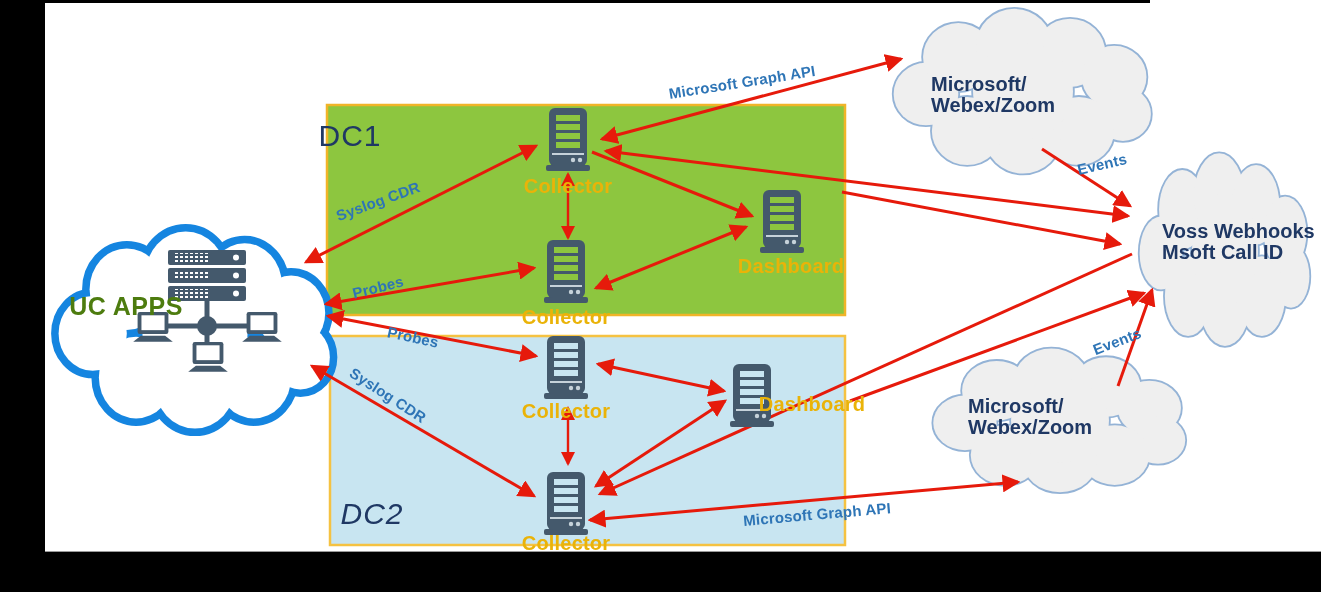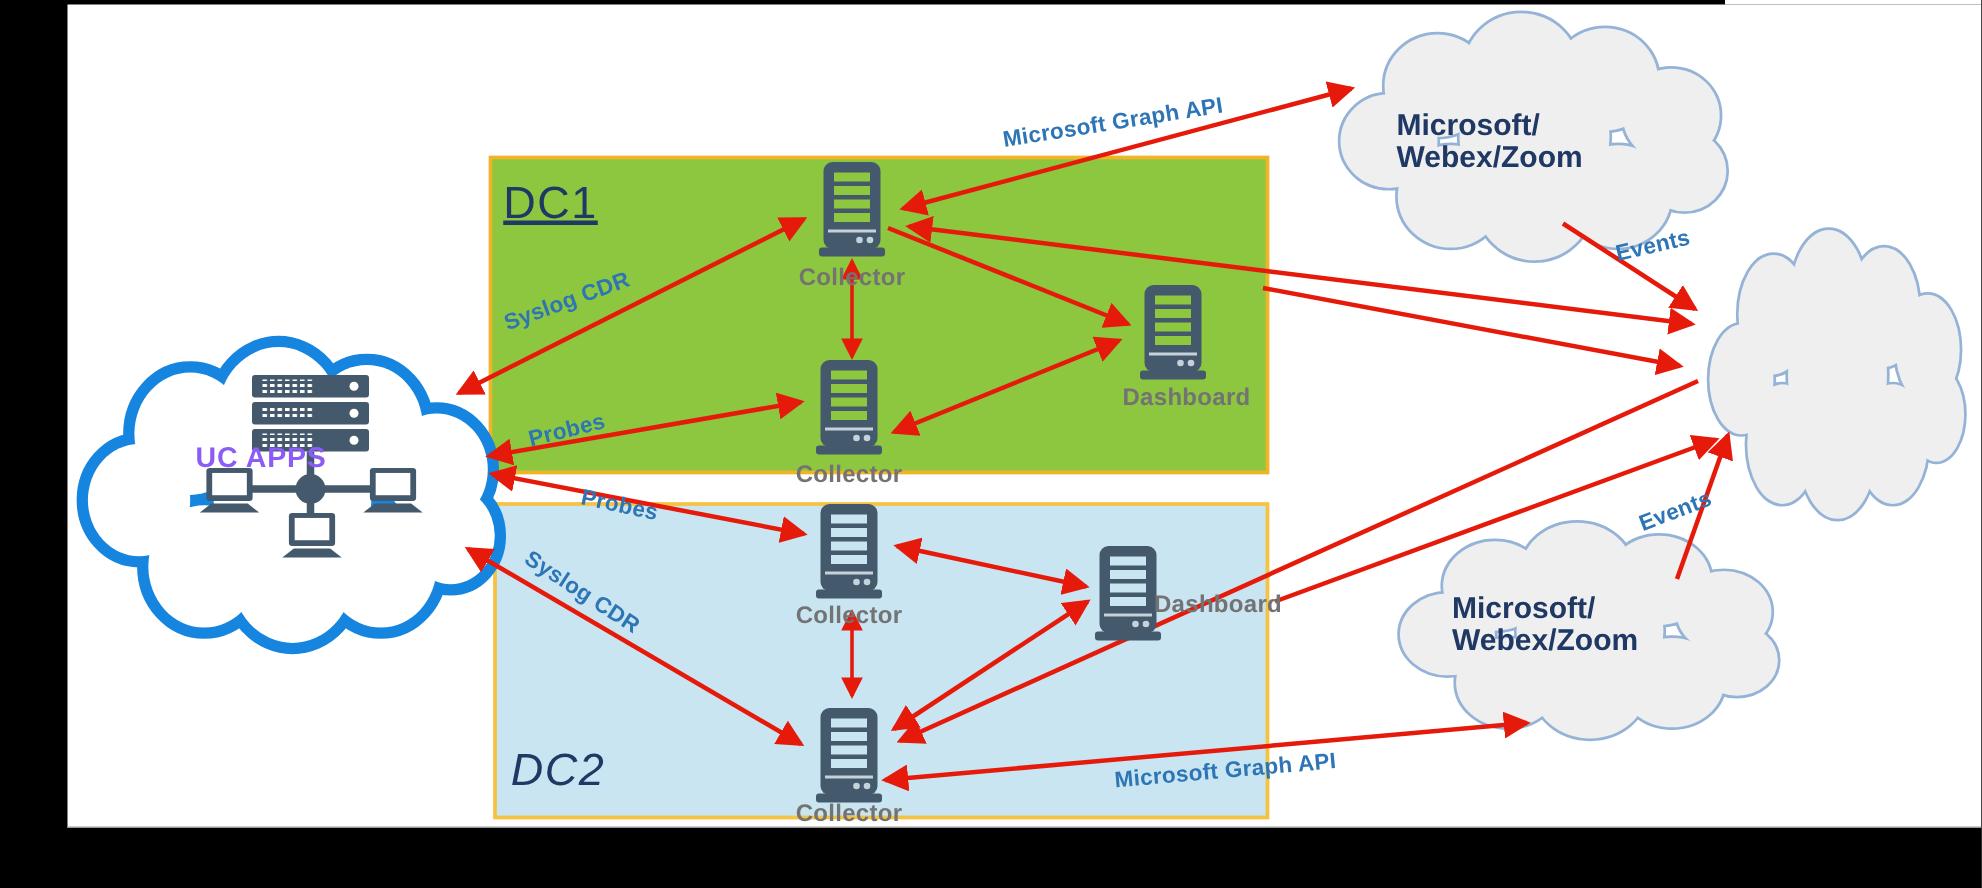--- a/index.html
+++ b/index.html
@@ -3,24 +3,24 @@
 <meta charset="utf-8">
 <style>
   html,body{margin:0;padding:0;background:#000;}
   #stage{position:relative;width:1321px;height:592px;background:#000;overflow:hidden;
          font-family:"Liberation Sans",sans-serif;}
   #paper{position:absolute;left:45px;top:3px;width:1276px;height:549px;background:#fff;}
   #paper-tr{position:absolute;left:1150px;top:0;width:171px;height:3px;background:#fff;}
   #band-line{position:absolute;left:45px;top:551px;width:1276px;height:1px;background:#9a9a9a;}
   svg{position:absolute;left:0;top:0;}
   .lbl{position:absolute;transform:translate(-50%,-50%);white-space:nowrap;
-       font-weight:bold;color:#737373;font-size:16px;letter-spacing:.2px;}
+       font-weight:bold;color:#eab308;font-size:20px;letter-spacing:.2px;}
   .edge{color:#2E75B6;font-size:15px;}
   .zone{font-size:30px;font-weight:normal;color:#1F3864;letter-spacing:1px;}
-  .uc{color:#8b5cf6;font-size:19px;letter-spacing:.5px;margin-left:48px;}
+  .uc{color:#4d7c0f;font-size:25px;letter-spacing:.5px;}
   .cloudtxt{position:absolute;font-weight:bold;color:#1F3864;font-size:20px;line-height:21px;}
   .r-n20{transform:translate(-50%,-50%) rotate(-20deg);}
   .r-n14{transform:translate(-50%,-50%) rotate(-14deg);}
   .r-n13{transform:translate(-50%,-50%) rotate(-13deg);}
   .r-n9{transform:translate(-50%,-50%) rotate(-9deg);}
   .r-n5{transform:translate(-50%,-50%) rotate(-5deg);}
   .r-n21{transform:translate(-50%,-50%) rotate(-21deg);}
   .r-p12{transform:translate(-50%,-50%) rotate(12deg);}
   .r-p33{transform:translate(-50%,-50%) rotate(33deg);}
 </style>
@@ -142,39 +142,43 @@
     </g>
 
     <use href="#server" x="545" y="108" width="46" height="64" style="--slot:#8DC63F"></use>
     <use href="#server" x="543" y="240" width="46" height="64" style="--slot:#8DC63F"></use>
     <use href="#server" x="759" y="190" width="46" height="64" style="--slot:#8DC63F"></use>
     <use href="#server" x="543" y="336" width="46" height="64" style="--slot:#C8E5F1"></use>
     <use href="#server" x="543" y="472" width="46" height="64" style="--slot:#C8E5F1"></use>
     <use href="#server" x="729" y="364" width="46" height="64" style="--slot:#C8E5F1"></use>
   </svg>
 
-  <div class="lbl zone" style="left:367px;top:136px;text-decoration:underline;">DC1</div>
+  <div class="lbl zone" style="left:350px;top:136px;">DC1</div>
   <div class="lbl zone" style="left:372px;top:514px;font-style:italic;">DC2</div>
 
   <div class="lbl" style="left:568px;top:186px;">Collector</div>
   <div class="lbl" style="left:566px;top:317px;">Collector</div>
   <div class="lbl" style="left:791px;top:266px;">Dashboard</div>
   <div class="lbl" style="left:566px;top:411px;">Collector</div>
   <div class="lbl" style="left:566px;top:543px;">Collector</div>
   <div class="lbl" style="left:812px;top:404px;">Dashboard</div>
 
   <div class="lbl uc" style="left:126px;top:306px;">UC APPS</div>
   <div class="cloudtxt" style="left:931px;top:74px;">
     <div>Microsoft/</div>
     <div>Webex/Zoom</div>
   </div>
   <div class="cloudtxt" style="left:968px;top:396px;">
     <div>Microsoft/</div>
     <div>Webex/Zoom</div>
   </div>
+  <div class="cloudtxt" style="left:1162px;top:221px;">
+    <div>Voss Webhooks</div>
+    <div>Msoft Call ID</div>
+  </div>
 
   <div class="lbl edge r-n20" style="left:378px;top:201px;">Syslog CDR</div>
   <div class="lbl edge r-n14" style="left:378px;top:287px;">Probes</div>
   <div class="lbl edge r-p12" style="left:413px;top:337px;">Probes</div>
   <div class="lbl edge r-p33" style="left:388px;top:395px;">Syslog CDR</div>
   <div class="lbl edge r-n9" style="left:742px;top:82px;">Microsoft Graph API</div>
   <div class="lbl edge r-n5" style="left:817px;top:514px;">Microsoft Graph API</div>
   <div class="lbl edge r-n13" style="left:1102px;top:164px;">Events</div>
   <div class="lbl edge r-n21" style="left:1117px;top:341px;">Events</div>
 </div>

